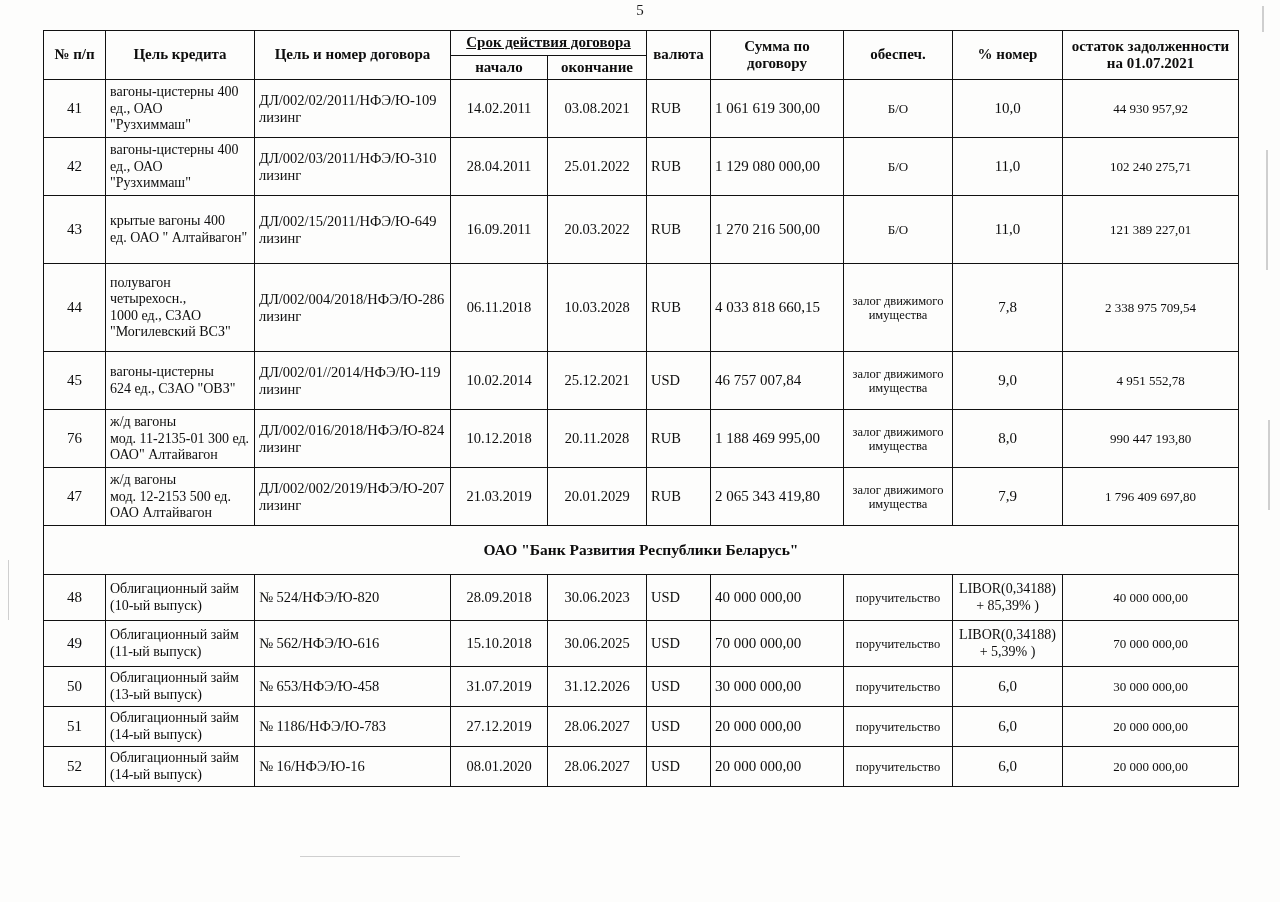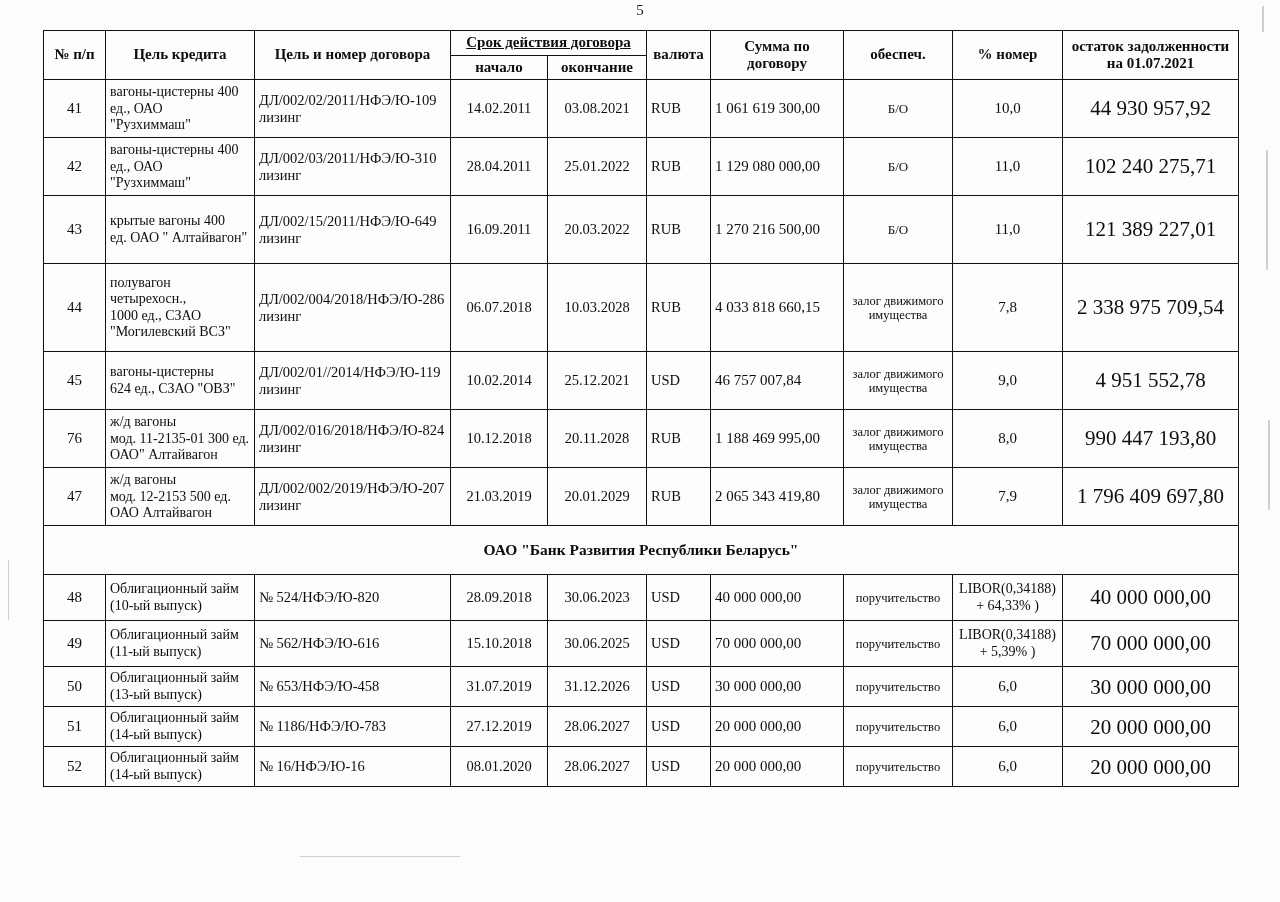--- a/index.html
+++ b/index.html
@@ -71,21 +71,21 @@
   td.goal  { text-align: left; font-size: 14px; }
   td.goal .goal-line { display: block; }
   td.contract { text-align: left; font-size: 14.5px; }
   td.date  { text-align: center; font-size: 14.5px; }
   td.cur   { text-align: left; font-size: 14.5px; }
   td.sum   { text-align: left; font-size: 15px; }
   td.sec   { text-align: center; font-size: 13px; }
   td.sec.small { font-size: 12.5px; line-height: 1.12; }
   td.rate  { text-align: center; font-size: 15px; }
   td.rate.small { font-size: 14px; line-height: 1.2; }
-  td.debt  { text-align: center; font-size: 21px; }
+  td.debt  { text-align: center; font-size: 13px; }
 
   td.section {
     text-align: center;
     font-weight: bold;
     font-size: 15.5px;
     height: 42px;
   }
   
   .hdr-term { border-bottom: 1.6px solid #111; text-decoration: underline; }
 
@@ -186,21 +186,21 @@
         </tr>
 
         <tr style="height:88px">
           <td class="num">44</td>
           <td class="goal">
             <span class="goal-line">полувагон четырехосн.,</span>
             <span class="goal-line">1000 ед., СЗАО</span>
             <span class="goal-line">"Могилевский ВСЗ"</span>
           </td>
           <td class="contract">ДЛ/002/004/2018/НФЭ/Ю-286 лизинг</td>
-          <td class="date">06.07.2018</td>
+          <td class="date">06.11.2018</td>
           <td class="date">10.03.2028</td>
           <td class="cur">RUB</td>
           <td class="sum">4 033 818 660,15</td>
           <td class="sec small">залог движимого имущества</td>
           <td class="rate">7,8</td>
           <td class="debt">2 338 975 709,54</td>
         </tr>
 
         <tr style="height:58px">
           <td class="num">45</td>
@@ -261,21 +261,21 @@
           <td class="goal">
             <span class="goal-line">Облигационный займ</span>
             <span class="goal-line">(10-ый выпуск)</span>
           </td>
           <td class="contract">№ 524/НФЭ/Ю-820</td>
           <td class="date">28.09.2018</td>
           <td class="date">30.06.2023</td>
           <td class="cur">USD</td>
           <td class="sum">40 000 000,00</td>
           <td class="sec small">поручительство</td>
-          <td class="rate small">LIBOR(0,34188) + 64,33% )</td>
+          <td class="rate small">LIBOR(0,34188) + 85,39% )</td>
           <td class="debt">40 000 000,00</td>
         </tr>
 
         <tr style="height:46px">
           <td class="num">49</td>
           <td class="goal">
             <span class="goal-line">Облигационный займ</span>
             <span class="goal-line">(11-ый выпуск)</span>
           </td>
           <td class="contract">№ 562/НФЭ/Ю-616</td>

